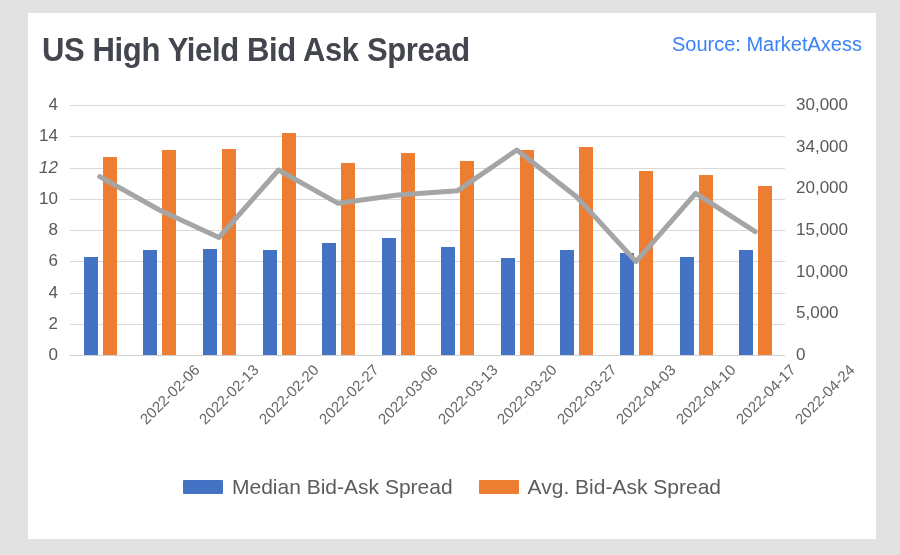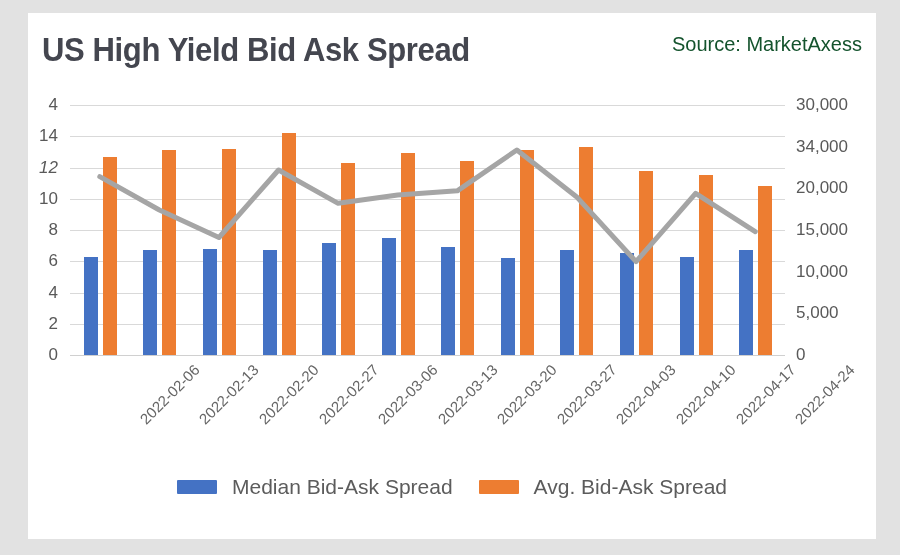--- a/index.html
+++ b/index.html
@@ -36,21 +36,21 @@
     white-space: nowrap;
     font-stretch: condensed;
     transform: scaleX(0.94);
     transform-origin: left center;
   }
   #source-note {
     position: absolute;
     right: 14px;
     top: 20px;
     font-size: 20px;
-    color: #14532d;
+    color: #3b82f6;
     white-space: nowrap;
   }
 
   
   
   #plot-area {
     position: absolute;
     left: 42px;
     top: 92px;
     width: 715px;
@@ -147,21 +147,21 @@
     right: 0;
     top: 462px;
     display: flex;
     justify-content: center;
     align-items: center;
     gap: 26px;
   }
   .legend-item {
     display: flex;
     align-items: center;
-    gap: 15px;
+    gap: 9px;
   }
   .legend-swatch {
     width: 40px;
     height: 14px;
     border-radius: 1px;
   }
   .legend-swatch.line-swatch {
     height: 7px;
     border-radius: 3px;
   }

